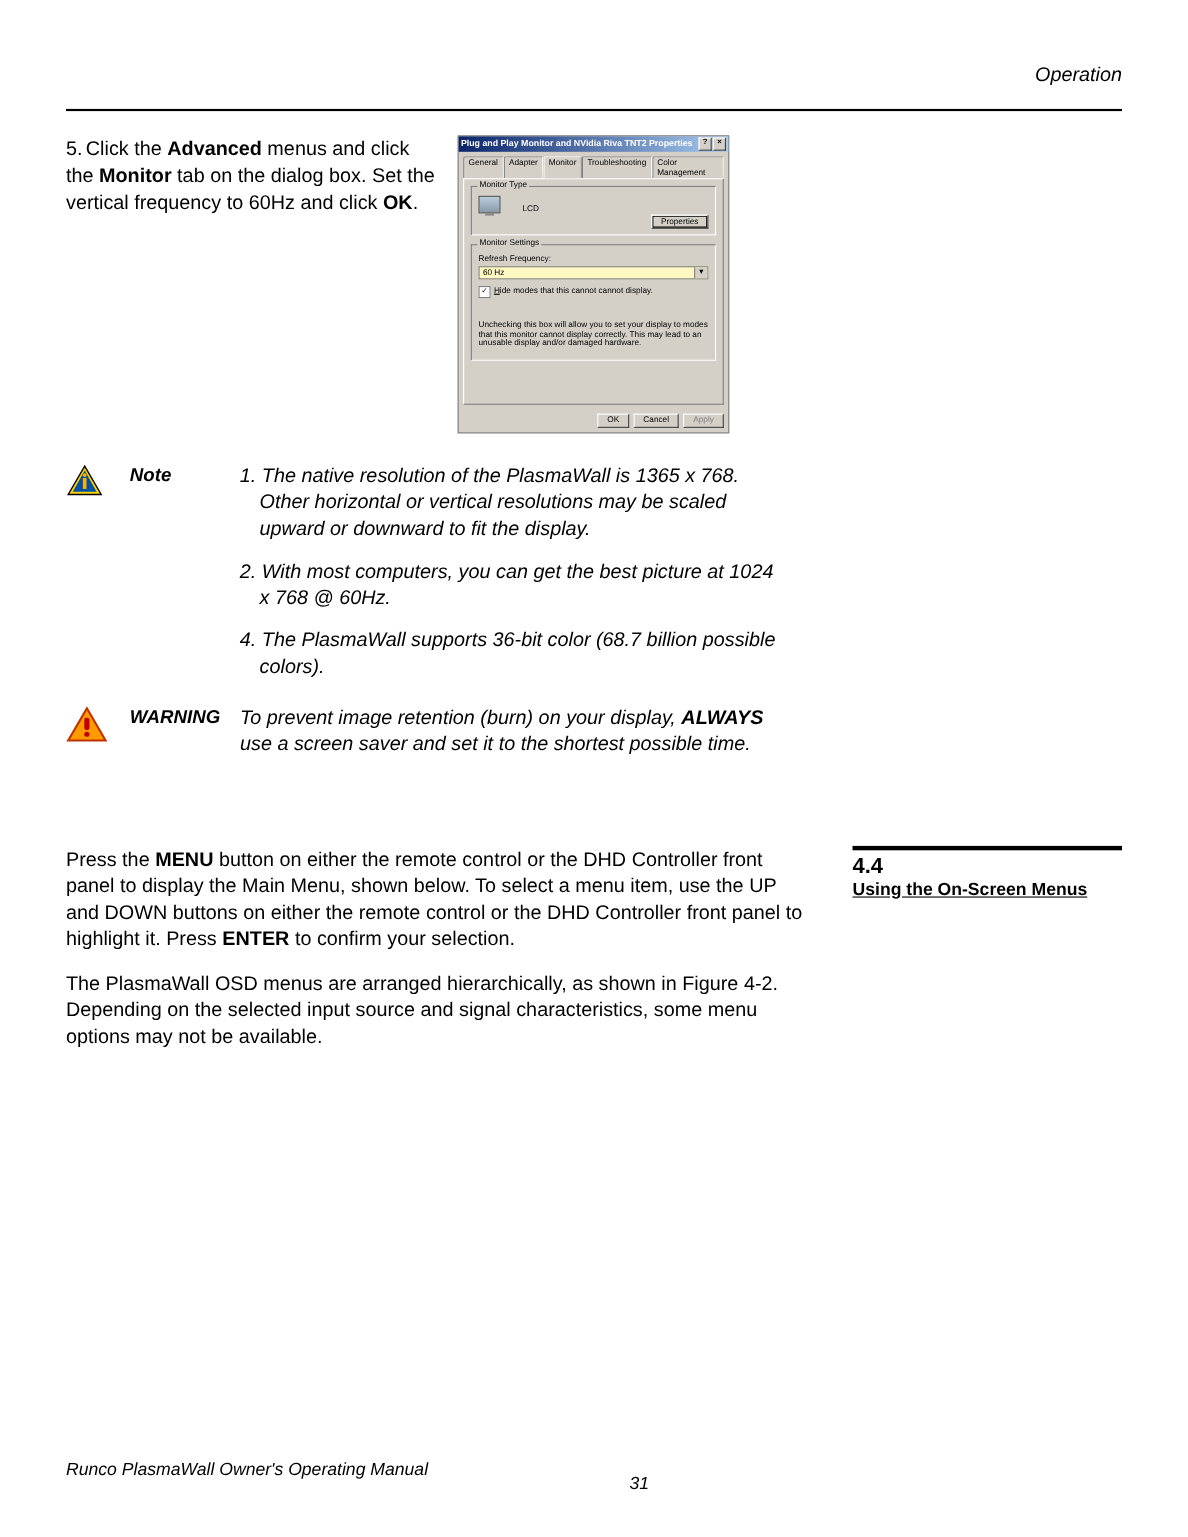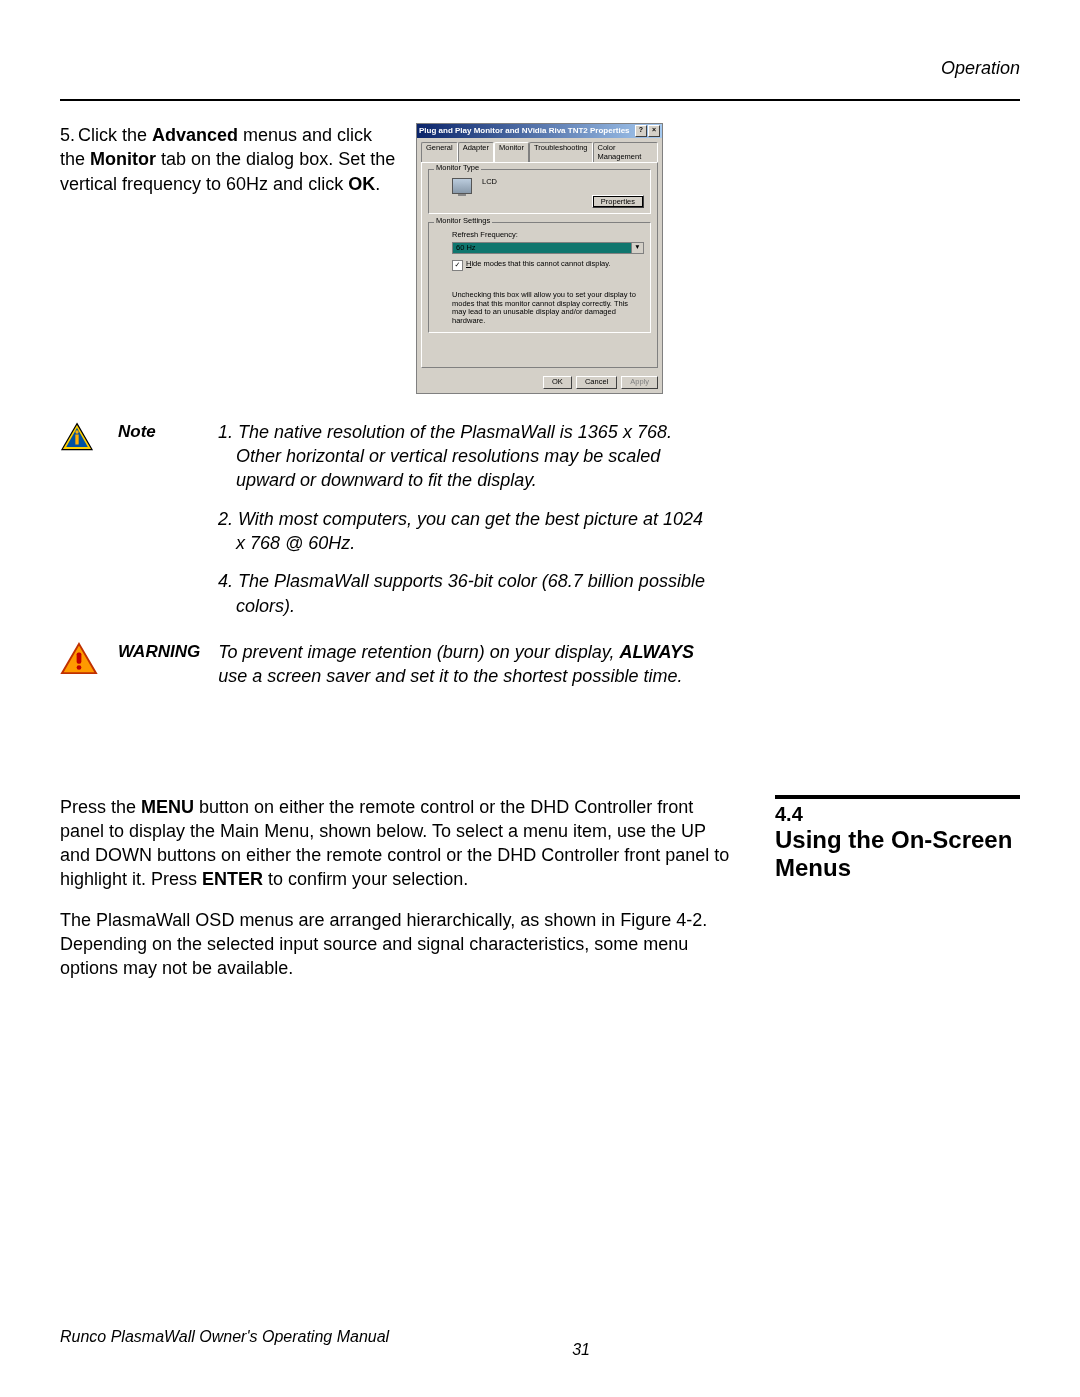--- a/index.html
+++ b/index.html
@@ -102,32 +102,32 @@
     border-right-color: #808080;
     border-bottom-color: #808080;
     padding: 6px 6px 8px 6px;
     min-height: 190px;
     position: relative;
   }
   .groupbox {
     border: 1px solid #808080;
     border-right-color: #fff;
     border-bottom-color: #fff;
-    padding: 8px 6px 6px 23px;
+    padding: 8px 6px 6px 6px;
     margin-bottom: 8px;
     position: relative;
   }
   .group-title {
     position: absolute;
     top: -6px;
     left: 5px;
     background: #d4d0c8;
     padding: 0 2px;
   }
-  .mt-row { display:flex; align-items:flex-start; gap:10px; }
+  .mt-row { display:flex; align-items:flex-end; gap:20px; }
   .monitor-glyph {
     width: 18px; height: 14px;
     border: 1px solid #555;
     background: linear-gradient(#bcd, #89a);
     position: relative;
   }
   .monitor-glyph::after {
     content: "";
     position: absolute;
     bottom: -3px; left: 5px;
@@ -142,21 +142,21 @@
     padding: 1px 8px;
     cursor: default;
     font-size: 7.5px;
   }
   .winbtn.default { box-shadow: 0 0 0 1px #000 inset; margin-top: 28px; }
   .winbtn.disabled { color: #808080; }
   .props-row { text-align: right; margin-top: 4px; }
   .combo {
     display: flex;
     border: 1px solid #808080;
-    background: #0f766e;
+    background: #fef9c3;
     margin-top: 2px;
   }
   .combo .combo-val {
     flex: 1;
     padding: 1px 3px;
   }
   .combo .combo-btn {
     width: 11px;
     background: #d4d0c8;
     border-left: 1px solid #808080;
@@ -204,38 +204,38 @@
     max-width: 495px;
   }
   .callout-body p { margin: 0 0 14px 0; }
   .notes-list p { padding-left: 18px; text-indent: -18px; }
   .tri-note { width:34px; height:30px; }
   .tri-warn { width:38px; height:34px; }
   
   .lower-row {
     display: flex;
     gap: 40px;
-    margin-top: 92px;
+    margin-top: 66px;
   }
   .lower-text {
     flex: 1;
     font-size: 18px;
     line-height: 1.35;
   }
   .lower-text p { margin: 0 0 16px 0; }
   .section-col {
     flex: 0 0 245px;
   }
   .section-col hr {
     border: none;
     border-top: 4px solid #000;
     margin: 0 0 4px 0;
   }
   .section-num { font-weight: bold; font-size: 20px; }
-  .section-title { font-weight: bold; font-size: 24px; line-height: 1.2; }
+  .section-title { font-weight: bold; font-size: 16px; line-height: 1.2; text-decoration: underline; }
   .footer {
     position: absolute;
     bottom: 38px;
     left: 60px;
     right: 60px;
     display: flex;
     align-items: center;
     font-style: italic;
     font-size: 16px;
   }

